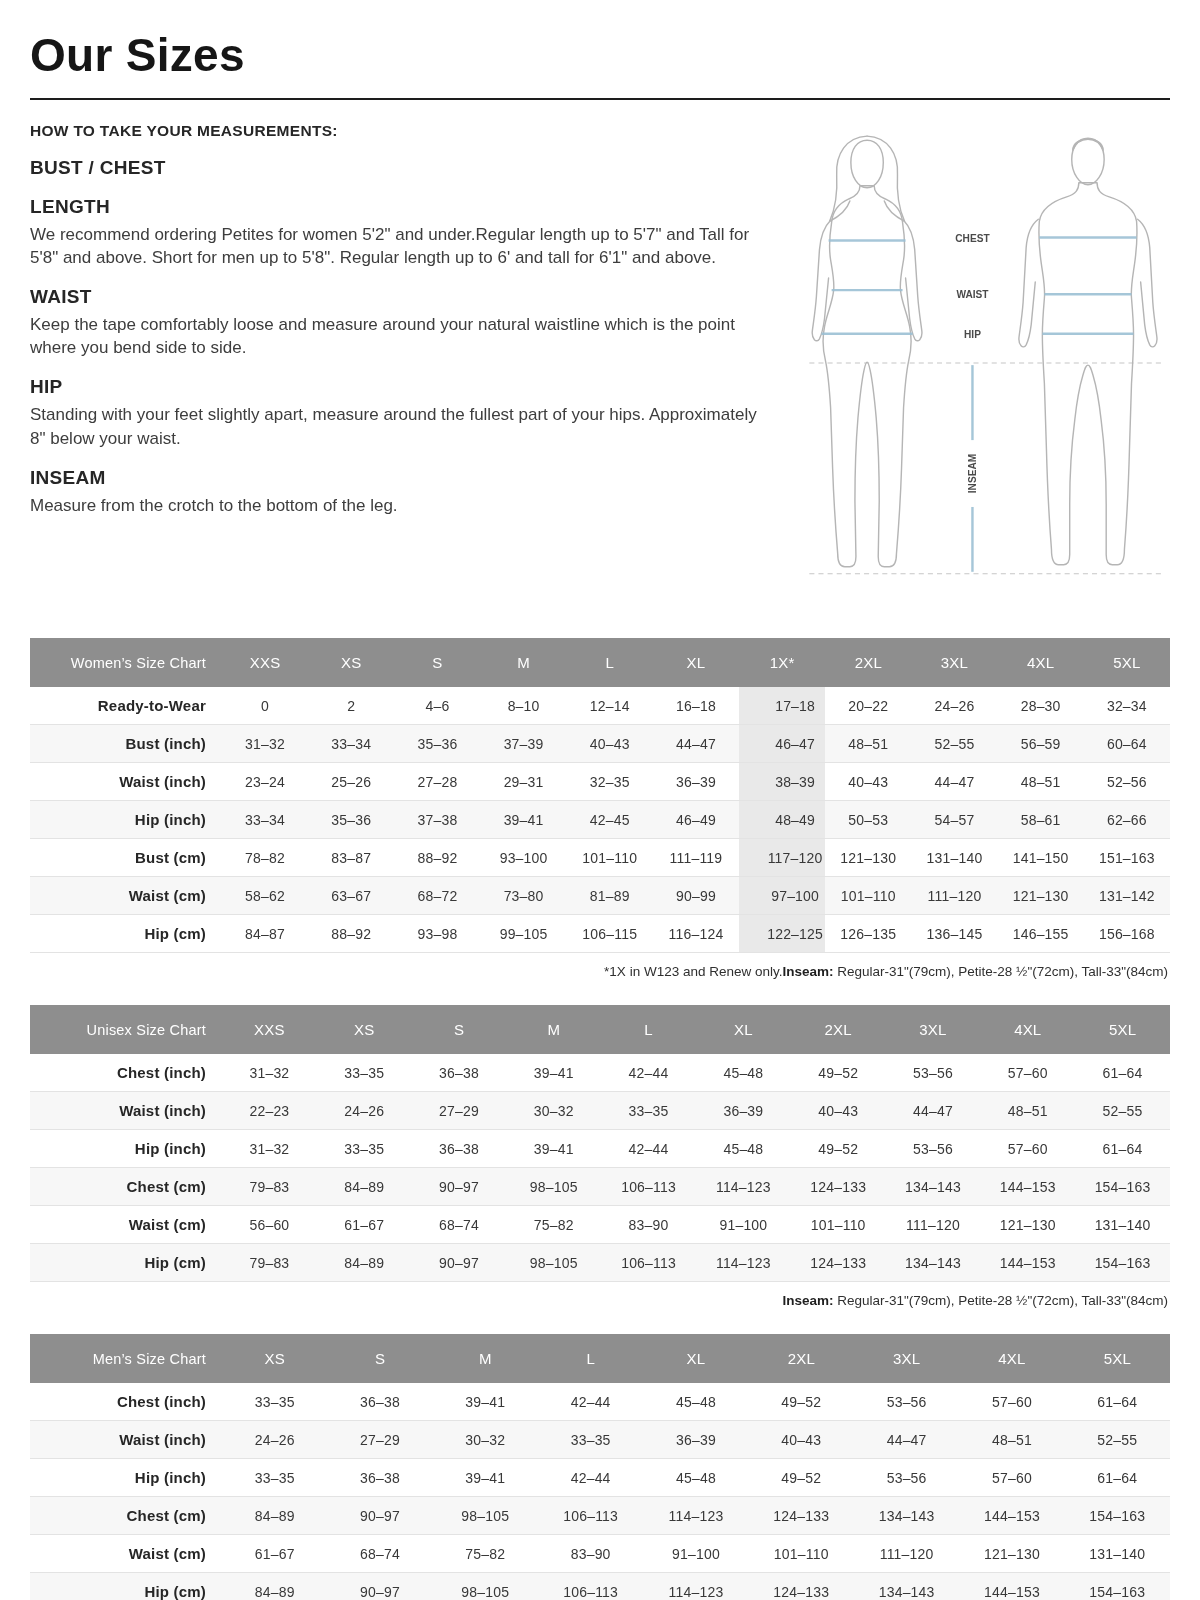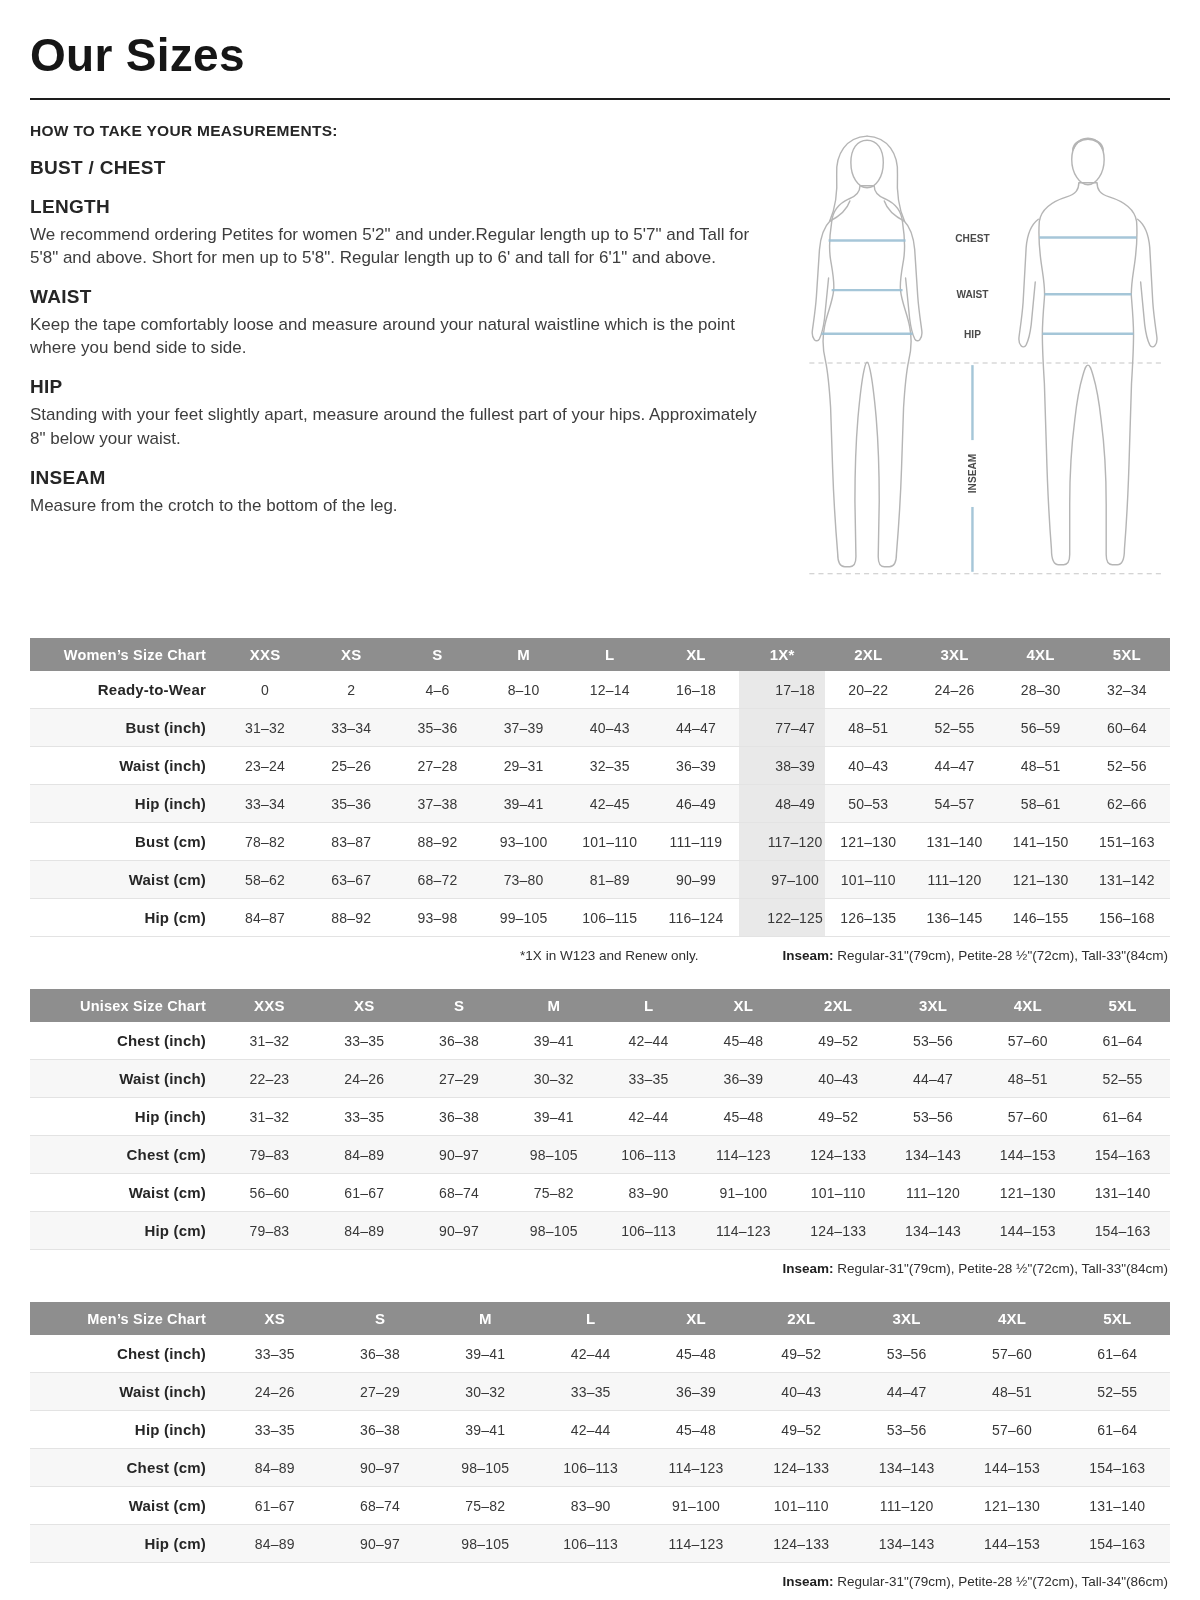--- a/index.html
+++ b/index.html
@@ -27,41 +27,41 @@
   .how-to-heading{font-size:15.5px;font-weight:700;color:#262626;letter-spacing:.3px;margin:0 0 4px;}
   .m-section h3{font-size:19px;font-weight:700;color:#262626;letter-spacing:.3px;margin:17px 0 5px;}
   .m-section p{margin:0;font-size:17px;line-height:1.36;color:#3d3d3d;}
 
   .figure-wrap{width:385px;flex:0 0 385px;padding-top:2px;}
   .figure-wrap svg{display:block;width:100%;height:auto;}
 
   .charts{margin-top:28px;}
   .size-table{width:100%;border-collapse:collapse;table-layout:fixed;}
   .size-table thead th{
-    background:var(--table_header_bg);color:#fff;font-weight:700;
-    font-size:15px;padding:8px 4px;text-align:center;letter-spacing:.2px;
+    background:var(--table_header_bg);color:#fff;font-weight:400;
+    font-size:15px;padding:16px 4px;text-align:center;letter-spacing:.2px;
   }
   .size-table th:first-child{width:192px;}
   .size-table thead th:first-child{text-align:right;padding-right:16px;font-size:14.5px;}
   .size-table tbody th{
     text-align:right;padding:10px 16px 10px 4px;font-weight:700;
     font-size:15px;color:#262626;letter-spacing:.2px;
   }
   .size-table td{
     text-align:center;padding:10px 2px;font-size:14px;color:#383838;letter-spacing:.2px;
   }
   .size-table tbody tr{border-bottom:1px solid #e3e3e3;}
   .size-table tbody tr:nth-child(even){background:#f7f7f7;}
   .size-table td.hl{background:var(--highlight_bg);padding-left:28px;}
 
   .notes{
     display:flex;justify-content:flex-end;align-items:baseline;
     margin:11px 2px 26px;font-size:13.5px;color:#2f2f2f;
   }
-  .notes .footnote{margin-right:84px;}
+  .notes .footnote{}
   .notes .inseam-note b{font-weight:700;color:#1f1f1f;}
 </style>
 </head>
 <body>
 
 <div class="page">
 
   <h1 class="page-title">Our Sizes</h1>
   <hr class="title-rule">
 
@@ -172,21 +172,21 @@
               <td>32–34</td>
             </tr>
             <tr>
               <th>Bust (inch)</th>
               <td>31–32</td>
               <td>33–34</td>
               <td>35–36</td>
               <td>37–39</td>
               <td>40–43</td>
               <td>44–47</td>
-              <td class="hl">77–47</td>
+              <td class="hl">46–47</td>
               <td>48–51</td>
               <td>52–55</td>
               <td>56–59</td>
               <td>60–64</td>
             </tr>
             <tr>
               <th>Waist (inch)</th>
               <td>23–24</td>
               <td>25–26</td>
               <td>27–28</td>

